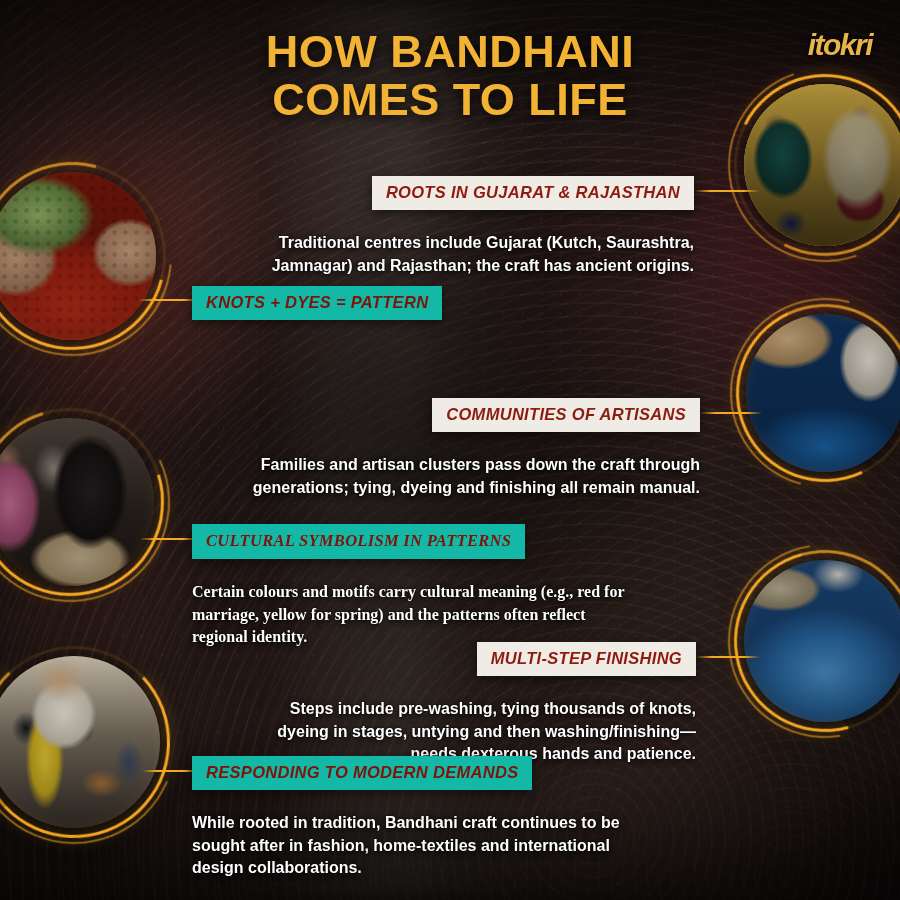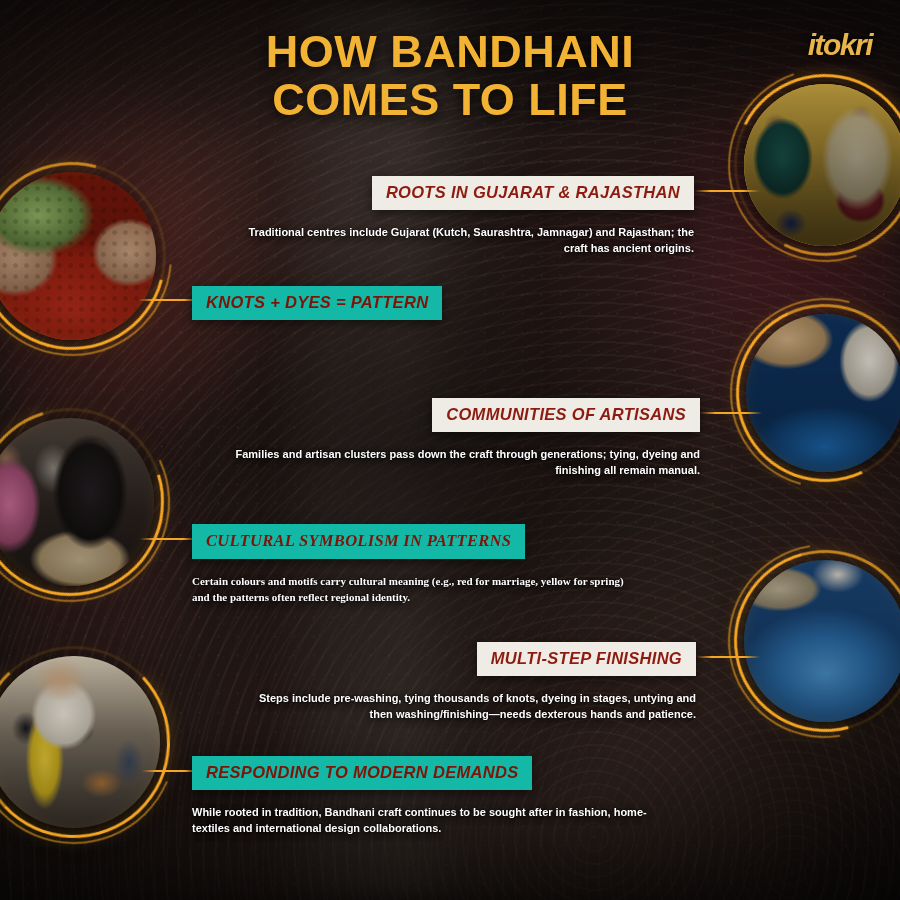--- a/index.html
+++ b/index.html
@@ -235,25 +235,25 @@
     font-style:italic;
     letter-spacing:.3px;
     padding:7px 14px 8px;
     white-space:nowrap;
     box-shadow:0 3px 10px rgba(0,0,0,.55);
   }
   .heading.cream { background:#EFECE6; color:#8E1B10; }
   .heading.gold  { background:#14b8a6; color:#7E1408; }
   .body {
     color:#FFFFFF;
-    font-size:11px;
+    font-size:16px;
     font-weight:bold;
     line-height:1.42;
     text-shadow:0 2px 7px rgba(0,0,0,.95), 0 0 2px rgba(0,0,0,.9);
-    margin-top:15px;
+    margin-top:22px;
   }
   .ta-r { text-align:right; }
   .ta-l { text-align:left; }
 </style>
 </head>
 <body>
 
 <div id="bg">
   <div class="bg-layer bg-base"></div>
   <div class="bg-layer bg-doorway"></div>

